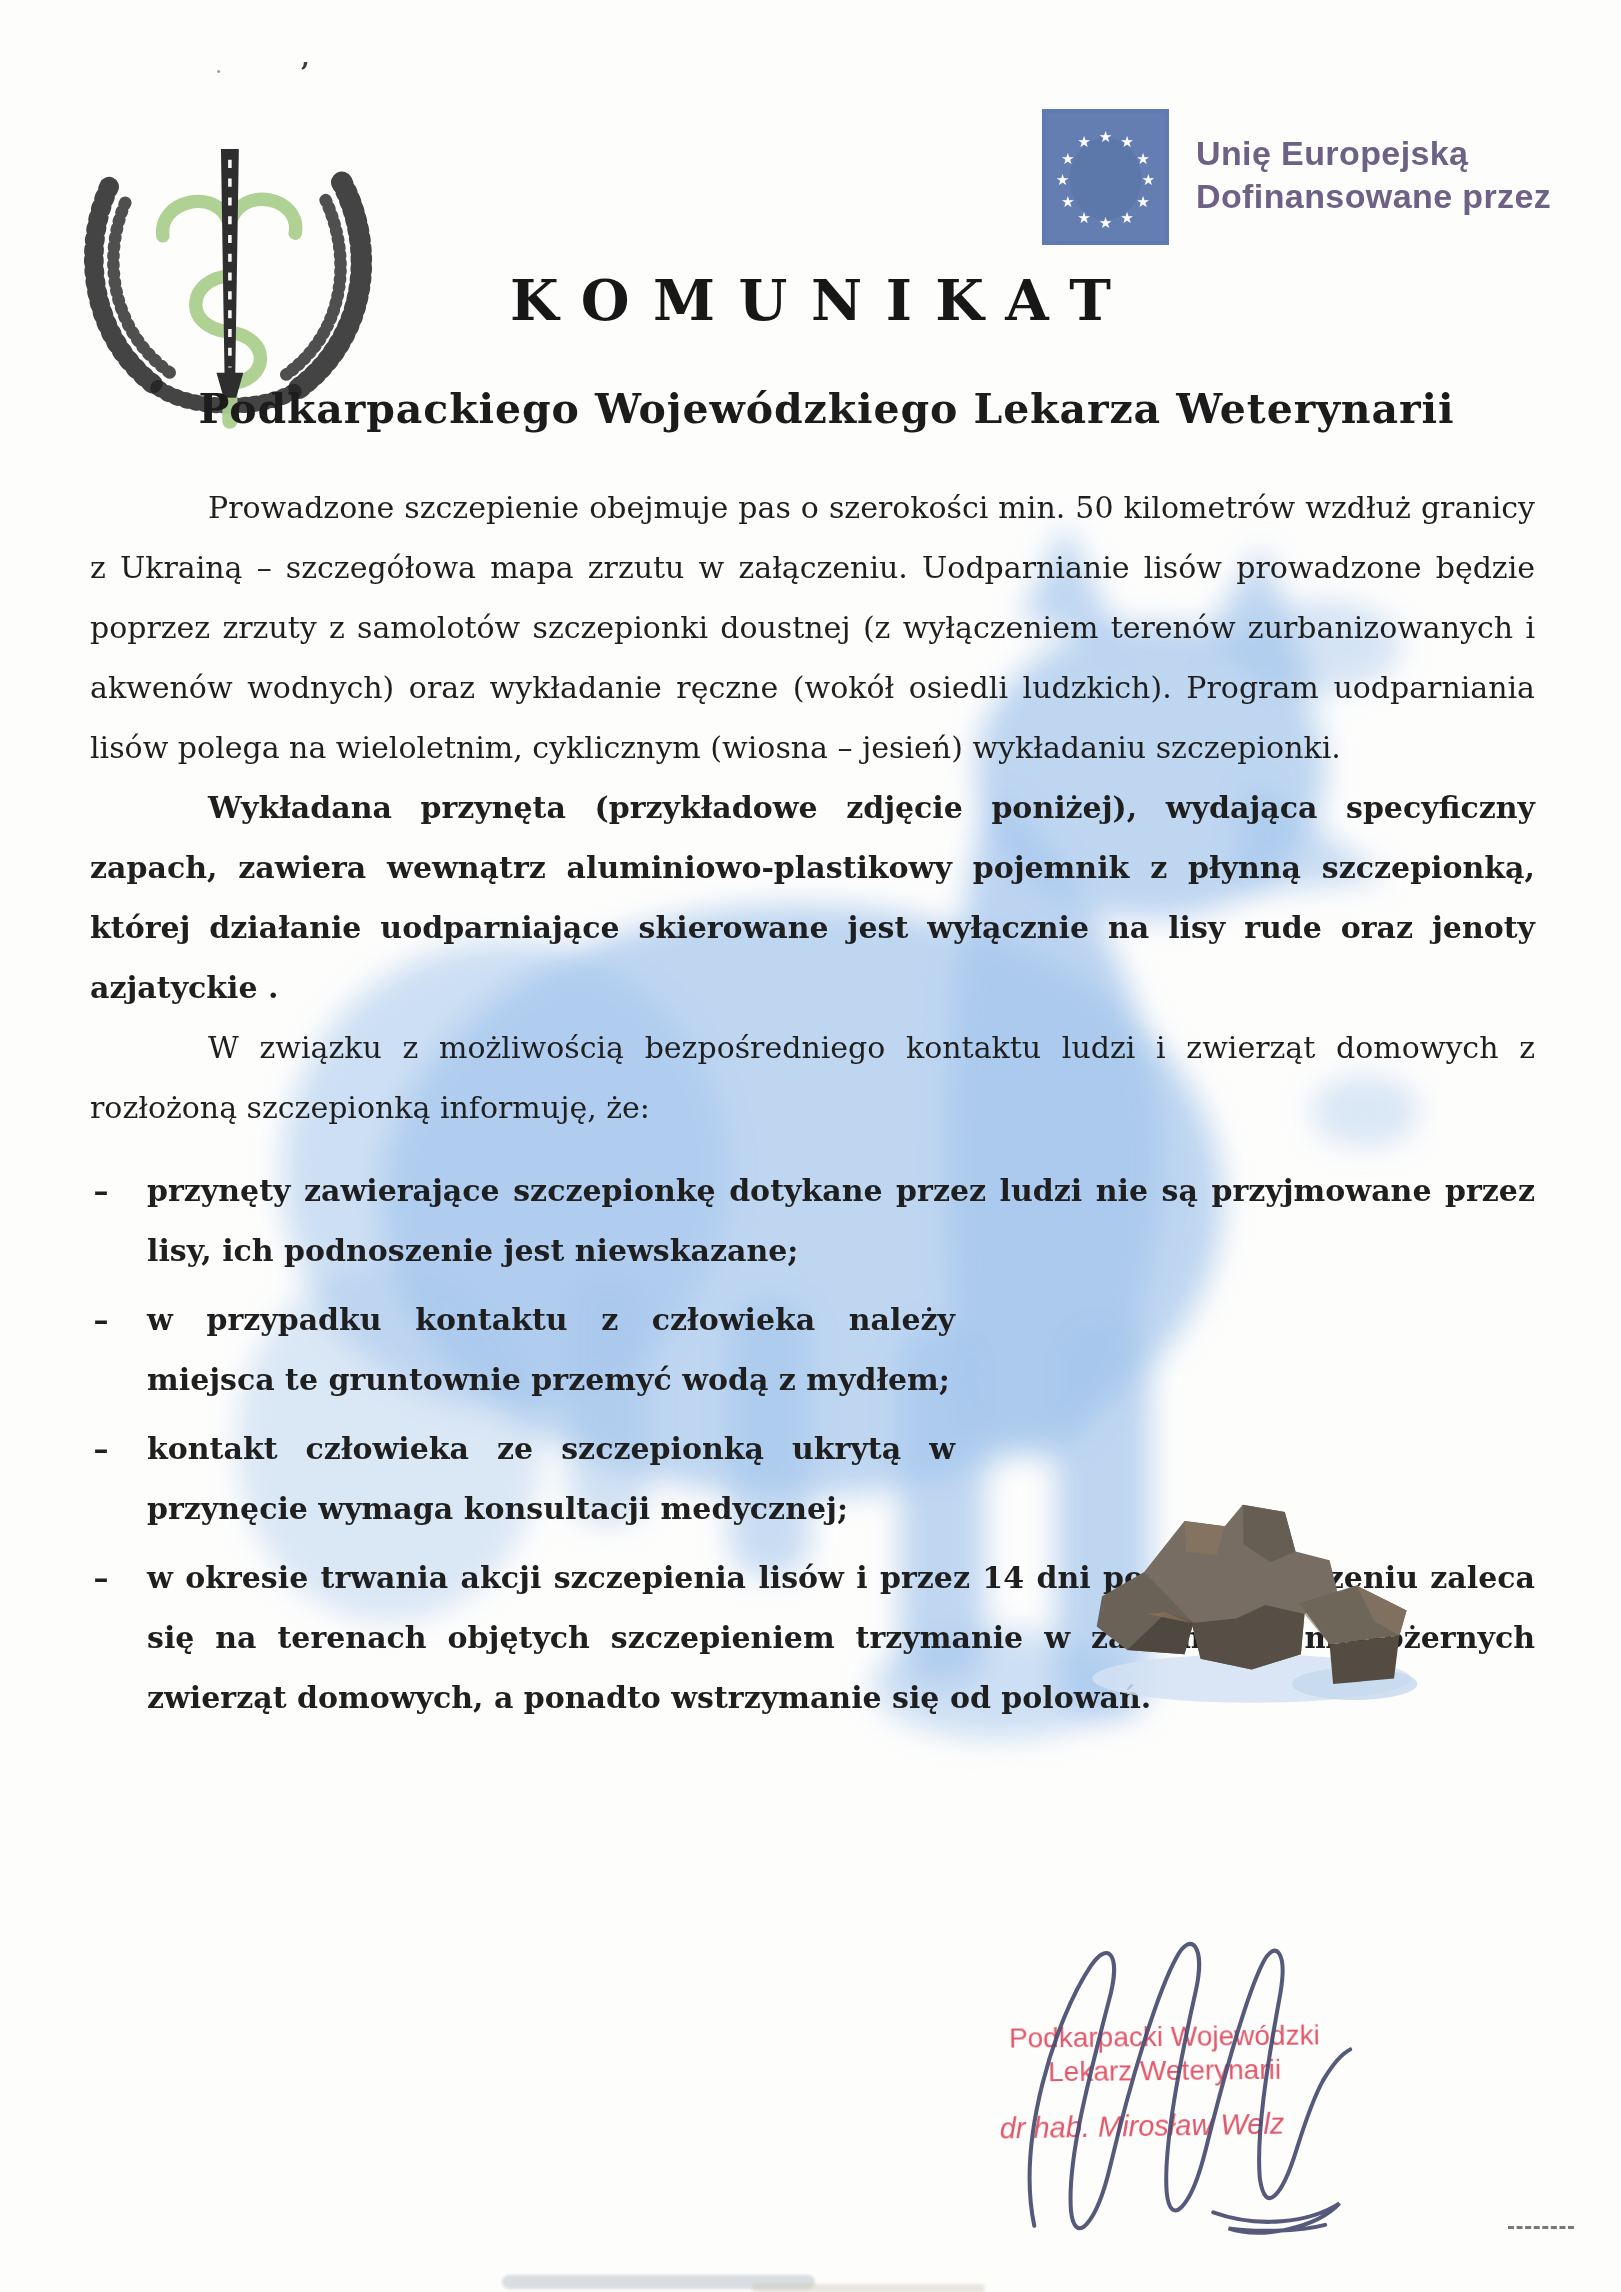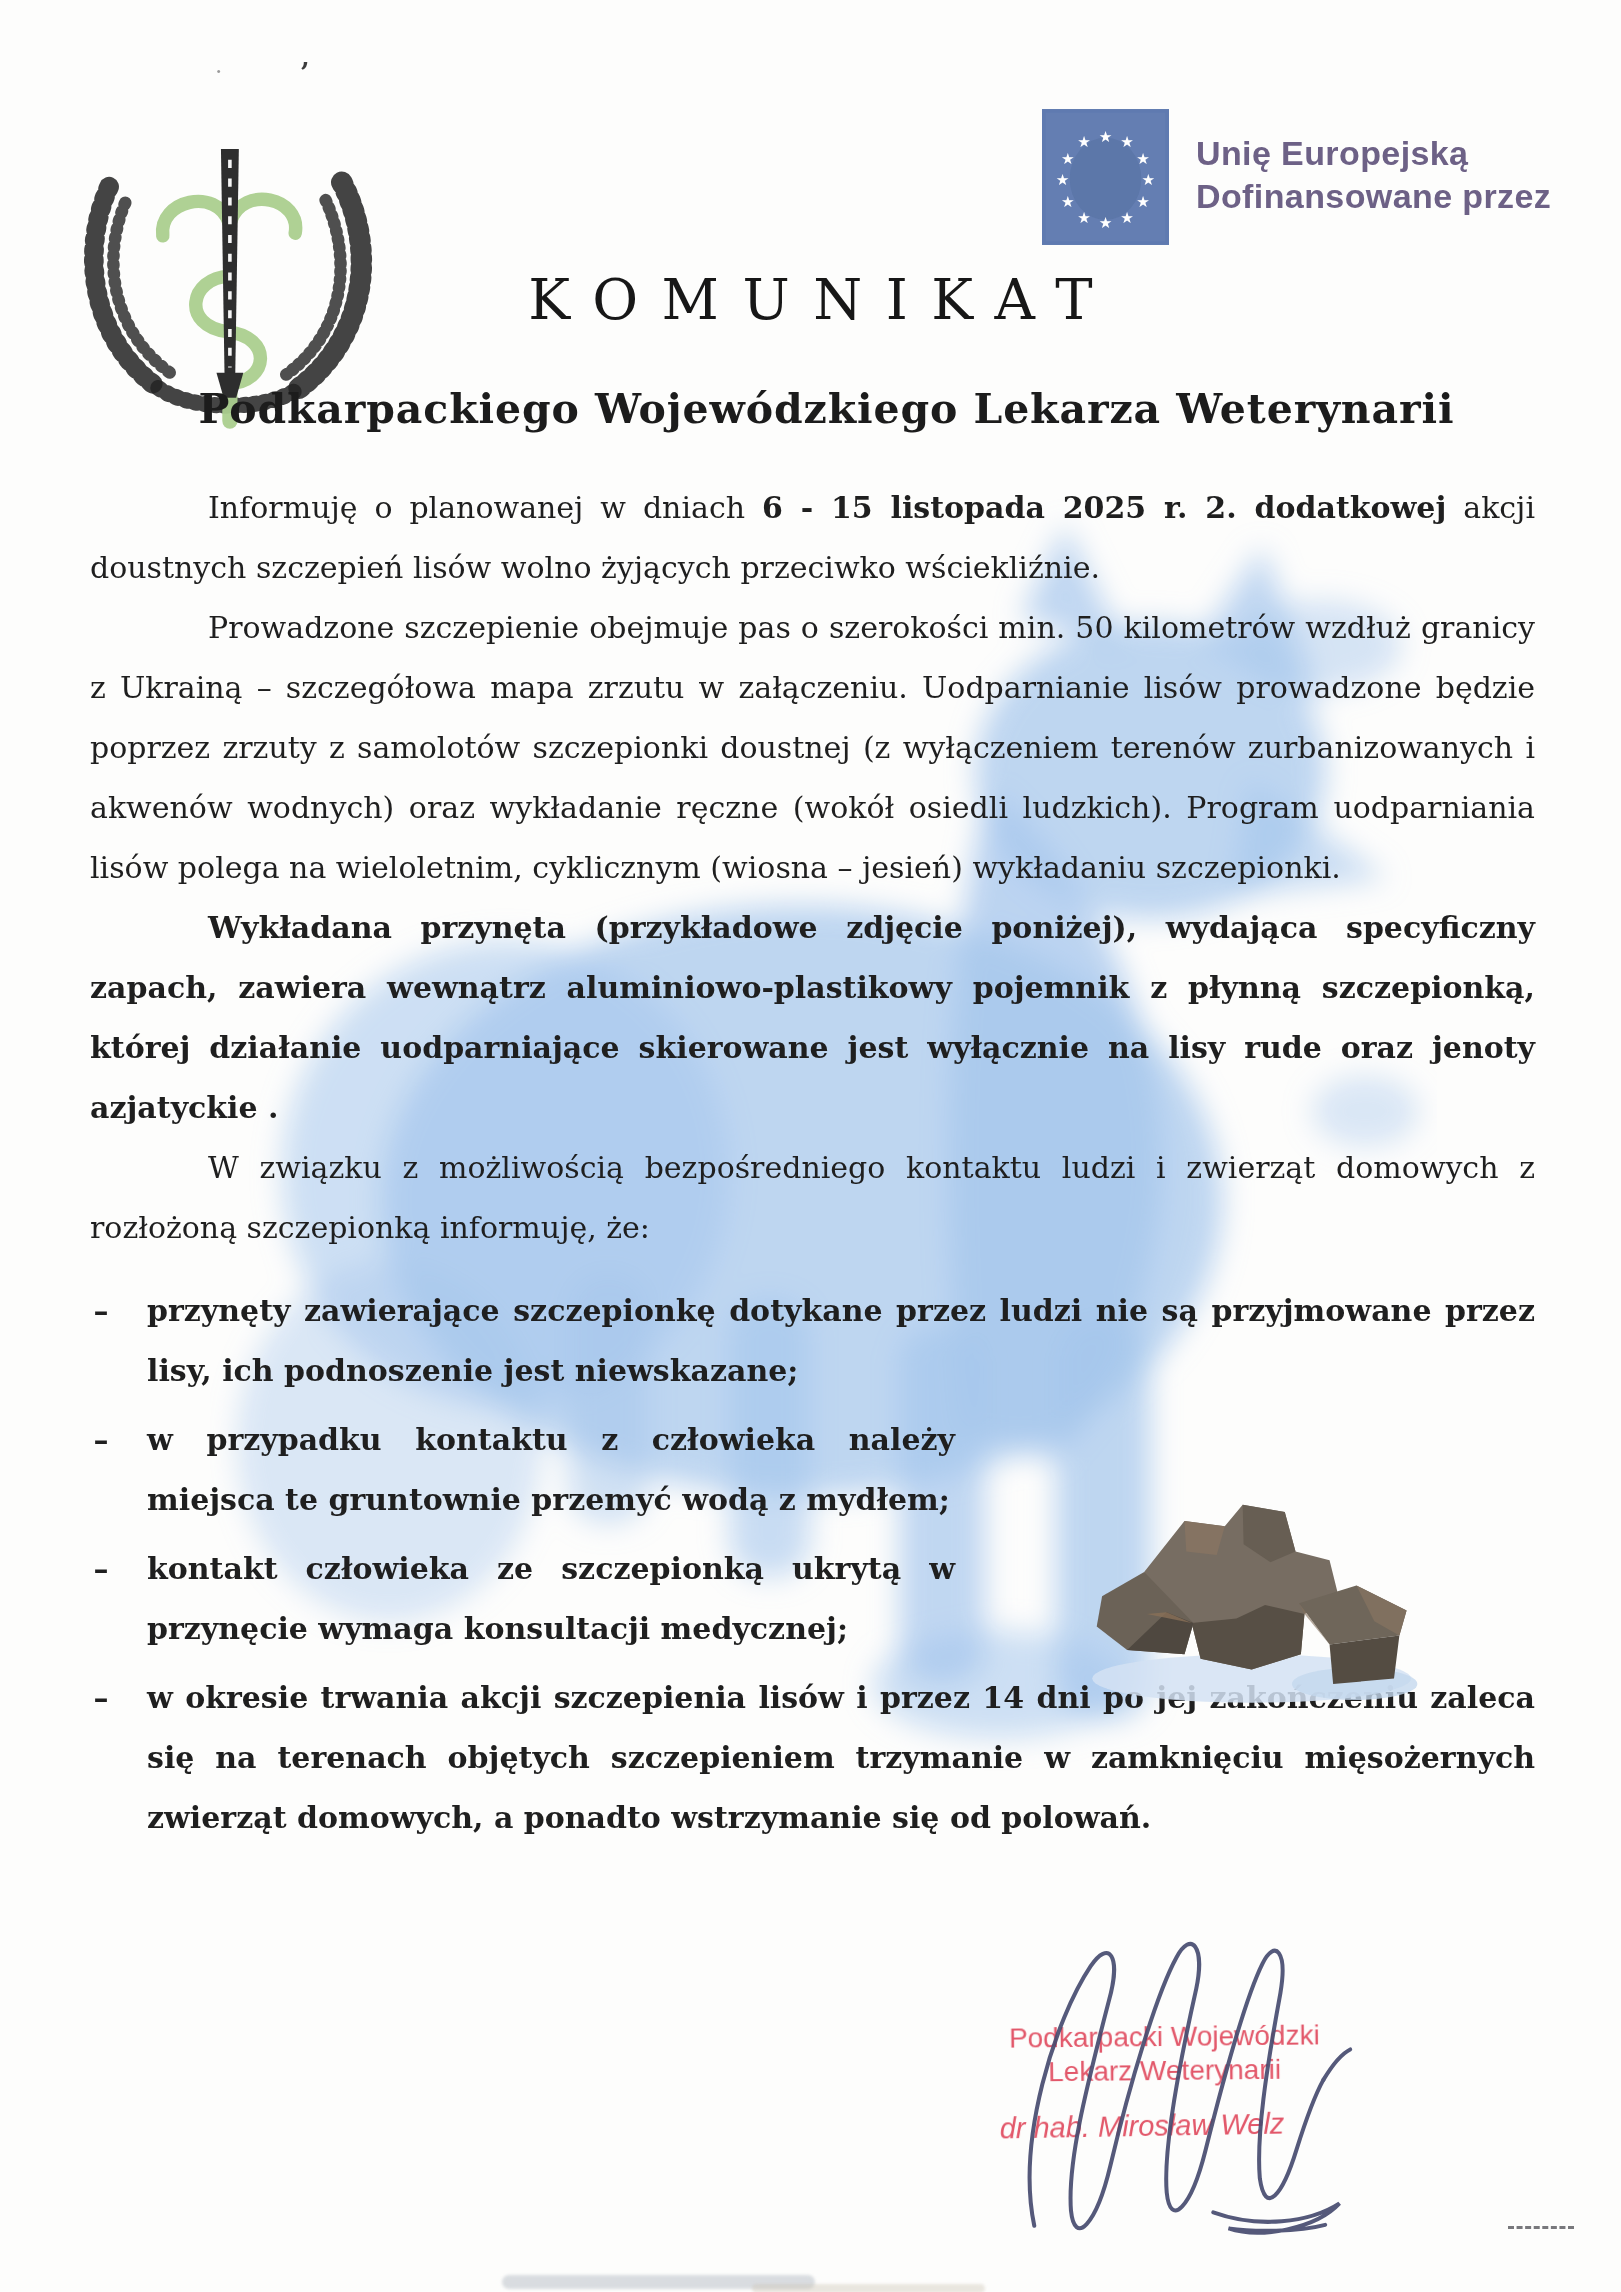--- a/index.html
+++ b/index.html
@@ -18,21 +18,21 @@
                  background:#cdc4b4;opacity:.4;border-radius:5.4px;filter:blur(1.8px);}
 
   
   .vet-logo{position:absolute;left:73px;top:133px;width:312px;height:297px;}
   .eu-block{position:absolute;left:1042px;top:109px;display:flex;gap:27px;}
   .eu-flag{width:127px;height:136px;display:block;}
   .eu-text{font-family:"Liberation Sans",sans-serif;font-weight:bold;font-size:34px;
            line-height:43px;color:#6d6186;padding-top:23px;letter-spacing:0.4px;
            filter:blur(0.3px);}
   .doc-title{position:absolute;left:0;top:267px;width:100%;text-align:center;
-             font-size:56px;font-weight:normal;letter-spacing:.42em;text-indent:.42em;
+             font-size:56px;font-weight:bold;letter-spacing:.42em;text-indent:.42em;
              color:#171717;}
   .doc-subtitle{position:absolute;left:16px;top:385px;width:100%;text-align:center;
                 font-size:41px;font-weight:bold;letter-spacing:0.9px;color:#1c1c1c;}
 
   
   .watermark{position:absolute;left:210px;top:493px;width:1227px;height:1281px;z-index:1;
              pointer-events:none;}
 
   
   .body-text{position:absolute;left:90px;top:478px;width:1445px;z-index:2;
@@ -134,21 +134,20 @@
     <div class="eu-text">
       <div>Unię Europejską</div>
       <div>Dofinansowane przez</div>
     </div>
   </div>
 
   <div class="doc-title">KOMUNIKAT</div>
   <div class="doc-subtitle">Podkarpackiego Wojewódzkiego Lekarza Weterynarii</div>
 
   <div class="body-text">
-    <p><span>Informuję o planowanej w dniach </span><span class="b">6 - 15 listopada 2025 r. 2. dodatkowej</span><span> akcji doustnych szczepień lisów wolno żyjących przeciwko wściekliźnie.</span></p>
     <p>Prowadzone szczepienie obejmuje pas  o szerokości min. 50 kilometrów wzdłuż granicy z Ukrainą – szczegółowa mapa zrzutu w załączeniu. Uodparnianie lisów prowadzone będzie poprzez zrzuty z samolotów szczepionki doustnej (z wyłączeniem terenów zurbanizowanych i akwenów wodnych) oraz wykładanie ręczne (wokół osiedli ludzkich). Program uodparniania lisów polega na wieloletnim, cyklicznym (wiosna – jesień) wykładaniu szczepionki.</p>
     <p class="b">Wykładana przynęta (przykładowe zdjęcie poniżej), wydająca specyficzny zapach, zawiera wewnątrz aluminiowo-plastikowy pojemnik z płynną szczepionką, której działanie uodparniające skierowane jest wyłącznie na lisy rude oraz jenoty azjatyckie .</p>
     <p>W związku z możliwością bezpośredniego kontaktu ludzi i zwierząt domowych z rozłożoną szczepionką informuję, że:</p>
 
     <div class="bullets">
       <div class="bullet">
         <span class="marker">–</span>
         <span>przynęty zawierające szczepionkę dotykane przez ludzi nie są przyjmowane przez lisy, ich podnoszenie jest niewskazane;</span>
       </div>
       <div class="bullet narrow">

